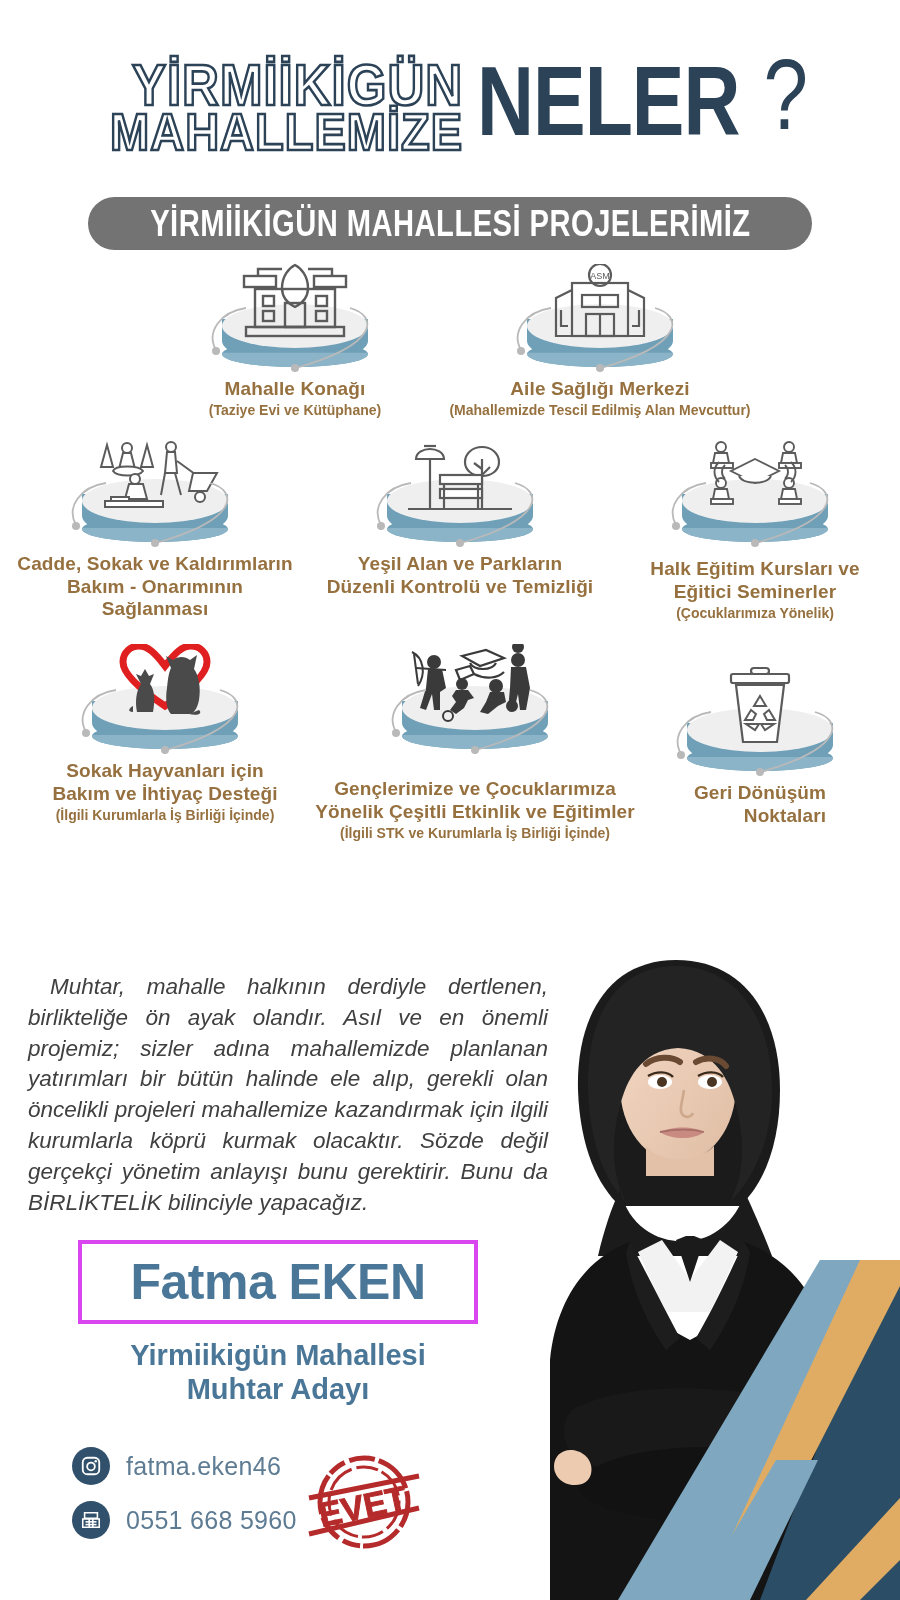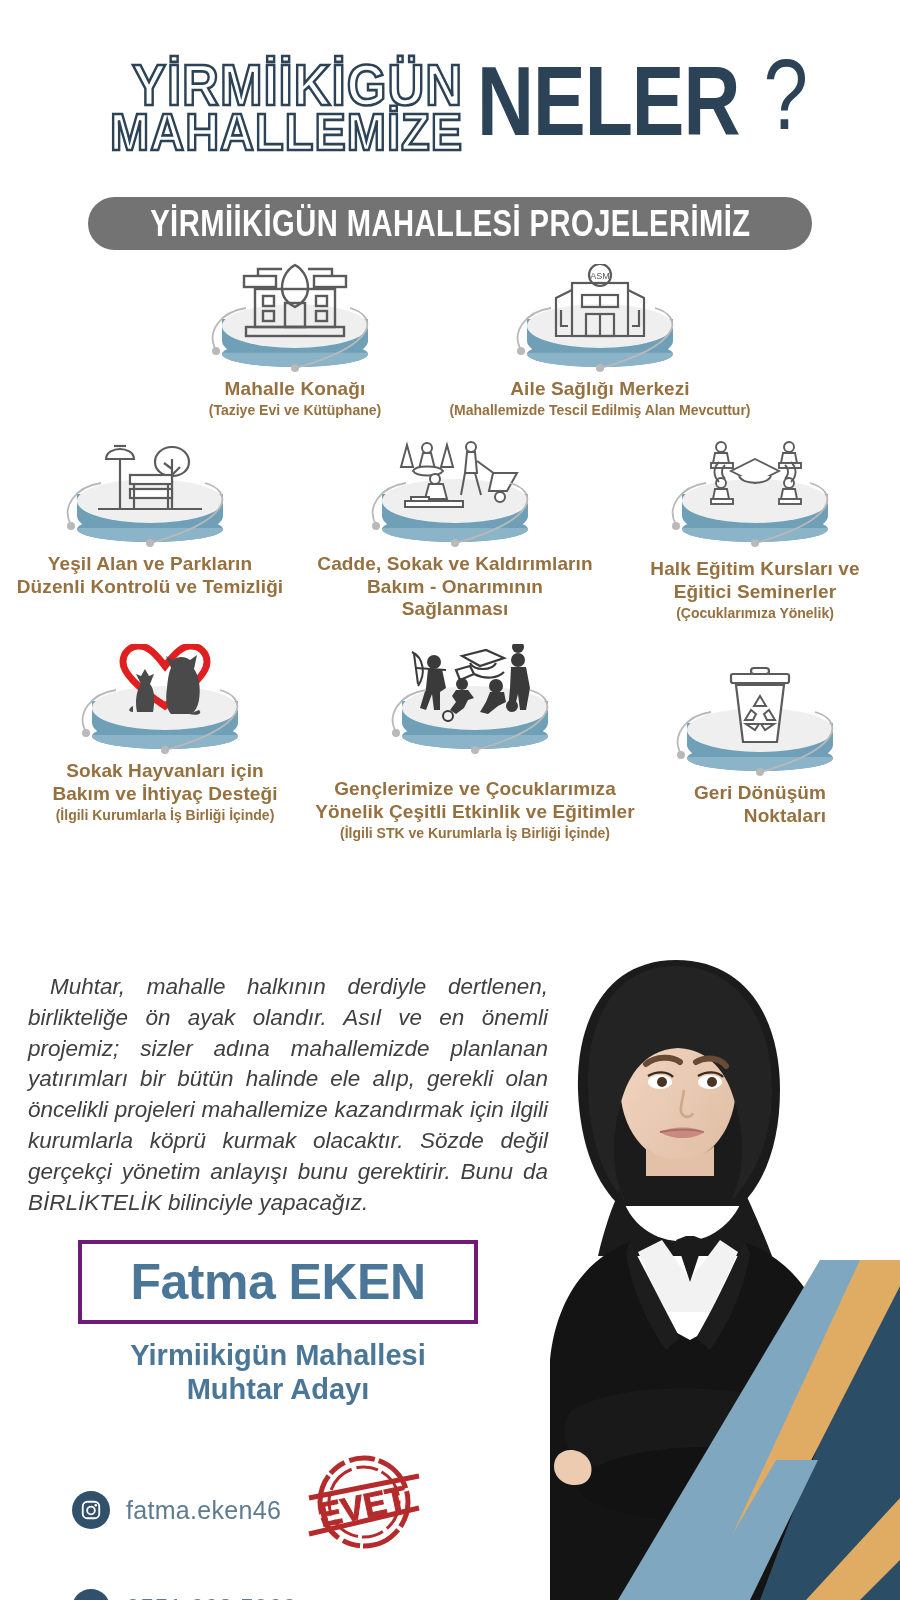--- a/index.html
+++ b/index.html
@@ -221,21 +221,21 @@
     font-weight: 500;
   }
 
   
   .namebox {
     position: absolute;
     top: 1240px;
     left: 78px;
     width: 400px;
     height: 84px;
-    border: 4px solid #701a75;
+    border: 4px solid #d946ef;
     display: flex;
     align-items: center;
     justify-content: center;
   }
   .namebox-text {
     font-size: 50px;
     font-weight: bold;
     color: #4a7697;
     letter-spacing: -0.5px;
     white-space: nowrap;
@@ -258,21 +258,20 @@
     top: 1447px;
     left: 72px;
     display: flex;
     flex-direction: column;
     gap: 16px;
   }
   .contact-row {
     display: flex;
     align-items: center;
     gap: 16px;
-    margin-top: 44px;
   }
   .cbadge {
     width: 38px; height: 38px;
     border-radius: 50%;
     background: #31506b;
     display: flex;
     align-items: center;
     justify-content: center;
     flex: 0 0 auto;
   }
@@ -393,53 +392,20 @@
             <path d="M150 2 C178 10 180 38 96 62" fill="none" stroke="#b9b9b9" stroke-width="1.8"></path>
             <circle cx="95" cy="62" r="4" fill="#b9b9b9"></circle>
           </svg>
         </div>
         <div class="card-title">Aile Sağlığı Merkezi</div>
         <div class="card-sub">(Mahallemizde Tescil Edilmiş Alan Mevcuttur)</div>
       </div>
     </div>
 
     <div class="prow" style="margin-top:18px;">
-
-      <div class="card" style="width:300px;">
-        <div class="pedestal-wrap">
-          <div class="ped-top"></div>
-          <div class="ped-body"></div>
-          <div class="ped-bottom"></div>
-          <div class="icon-art">
-            <svg width="120" height="76" viewBox="0 0 120 76" fill="none" stroke="#5b5b5b" stroke-width="2.2">
-              <path d="M16 20 C16 13 24 10 30 10 C36 10 44 13 44 20 Z" fill="#fff"></path>
-              <line x1="30" y1="20" x2="30" y2="70"></line>
-              <line x1="24" y1="7" x2="36" y2="7"></line>
-              <path d="M82 8 C92 8 99 15 99 23 C99 31 92 37 82 37 C72 37 65 31 65 23 C65 15 72 8 82 8 Z" fill="#fff"></path>
-              <line x1="82" y1="20" x2="82" y2="70"></line>
-              <line x1="82" y1="30" x2="74" y2="24"></line>
-              <line x1="82" y1="36" x2="90" y2="28"></line>
-              <rect x="40" y="36" width="42" height="9" fill="#fff"></rect>
-              <rect x="40" y="50" width="42" height="9" fill="#fff"></rect>
-              <line x1="44" y1="45" x2="44" y2="70"></line>
-              <line x1="78" y1="45" x2="78" y2="70"></line>
-              <line x1="8" y1="70" x2="112" y2="70"></line>
-            </svg>
-          </div>
-          <svg class="swoosh" viewBox="0 0 190 80">
-            <path d="M16 44 C6 26 20 6 46 2" fill="none" stroke="#b9b9b9" stroke-width="1.8"></path>
-            <circle cx="16" cy="45" r="4" fill="#b9b9b9"></circle>
-            <path d="M150 2 C178 10 180 38 96 62" fill="none" stroke="#b9b9b9" stroke-width="1.8"></path>
-            <circle cx="95" cy="62" r="4" fill="#b9b9b9"></circle>
-          </svg>
-        </div>
-        <div class="card-title" style="white-space:pre-line;">Yeşil Alan ve Parkların
-Düzenli Kontrolü ve Temizliği</div>
-        <div class="card-sub"></div>
-      </div>
 
       <div class="card" style="width:310px;">
         <div class="pedestal-wrap">
           <div class="ped-top"></div>
           <div class="ped-body"></div>
           <div class="ped-bottom"></div>
           <div class="icon-art">
             <svg width="140" height="76" viewBox="0 0 140 76" fill="none" stroke="#5b5b5b" stroke-width="2">
               <path d="M16 28 L22 6 L28 28 Z" fill="#fff"></path>
               <path d="M56 28 L62 6 L68 28 Z" fill="#fff"></path>
@@ -464,20 +430,53 @@
             <path d="M150 2 C178 10 180 38 96 62" fill="none" stroke="#b9b9b9" stroke-width="1.8"></path>
             <circle cx="95" cy="62" r="4" fill="#b9b9b9"></circle>
           </svg>
         </div>
         <div class="card-title" style="white-space:pre-line;">Cadde, Sokak ve Kaldırımların
 Bakım - Onarımının
 Sağlanması</div>
         <div class="card-sub"></div>
       </div>
 
+      <div class="card" style="width:300px;">
+        <div class="pedestal-wrap">
+          <div class="ped-top"></div>
+          <div class="ped-body"></div>
+          <div class="ped-bottom"></div>
+          <div class="icon-art">
+            <svg width="120" height="76" viewBox="0 0 120 76" fill="none" stroke="#5b5b5b" stroke-width="2.2">
+              <path d="M16 20 C16 13 24 10 30 10 C36 10 44 13 44 20 Z" fill="#fff"></path>
+              <line x1="30" y1="20" x2="30" y2="70"></line>
+              <line x1="24" y1="7" x2="36" y2="7"></line>
+              <path d="M82 8 C92 8 99 15 99 23 C99 31 92 37 82 37 C72 37 65 31 65 23 C65 15 72 8 82 8 Z" fill="#fff"></path>
+              <line x1="82" y1="20" x2="82" y2="70"></line>
+              <line x1="82" y1="30" x2="74" y2="24"></line>
+              <line x1="82" y1="36" x2="90" y2="28"></line>
+              <rect x="40" y="36" width="42" height="9" fill="#fff"></rect>
+              <rect x="40" y="50" width="42" height="9" fill="#fff"></rect>
+              <line x1="44" y1="45" x2="44" y2="70"></line>
+              <line x1="78" y1="45" x2="78" y2="70"></line>
+              <line x1="8" y1="70" x2="112" y2="70"></line>
+            </svg>
+          </div>
+          <svg class="swoosh" viewBox="0 0 190 80">
+            <path d="M16 44 C6 26 20 6 46 2" fill="none" stroke="#b9b9b9" stroke-width="1.8"></path>
+            <circle cx="16" cy="45" r="4" fill="#b9b9b9"></circle>
+            <path d="M150 2 C178 10 180 38 96 62" fill="none" stroke="#b9b9b9" stroke-width="1.8"></path>
+            <circle cx="95" cy="62" r="4" fill="#b9b9b9"></circle>
+          </svg>
+        </div>
+        <div class="card-title" style="white-space:pre-line;">Yeşil Alan ve Parkların
+Düzenli Kontrolü ve Temizliği</div>
+        <div class="card-sub"></div>
+      </div>
+
       <div class="card" style="width:290px;">
         <div class="pedestal-wrap">
           <div class="ped-top"></div>
           <div class="ped-body"></div>
           <div class="ped-bottom"></div>
           <div class="icon-art">
             <svg width="140" height="76" viewBox="0 0 140 76" fill="none" stroke="#5b5b5b" stroke-width="1.9">
               <g>
                 <circle cx="36" cy="8" r="5" fill="#fff"></circle>
                   <path d="M30 14 L42 14 L44 24 L28 24 Z" fill="#fff"></path>

